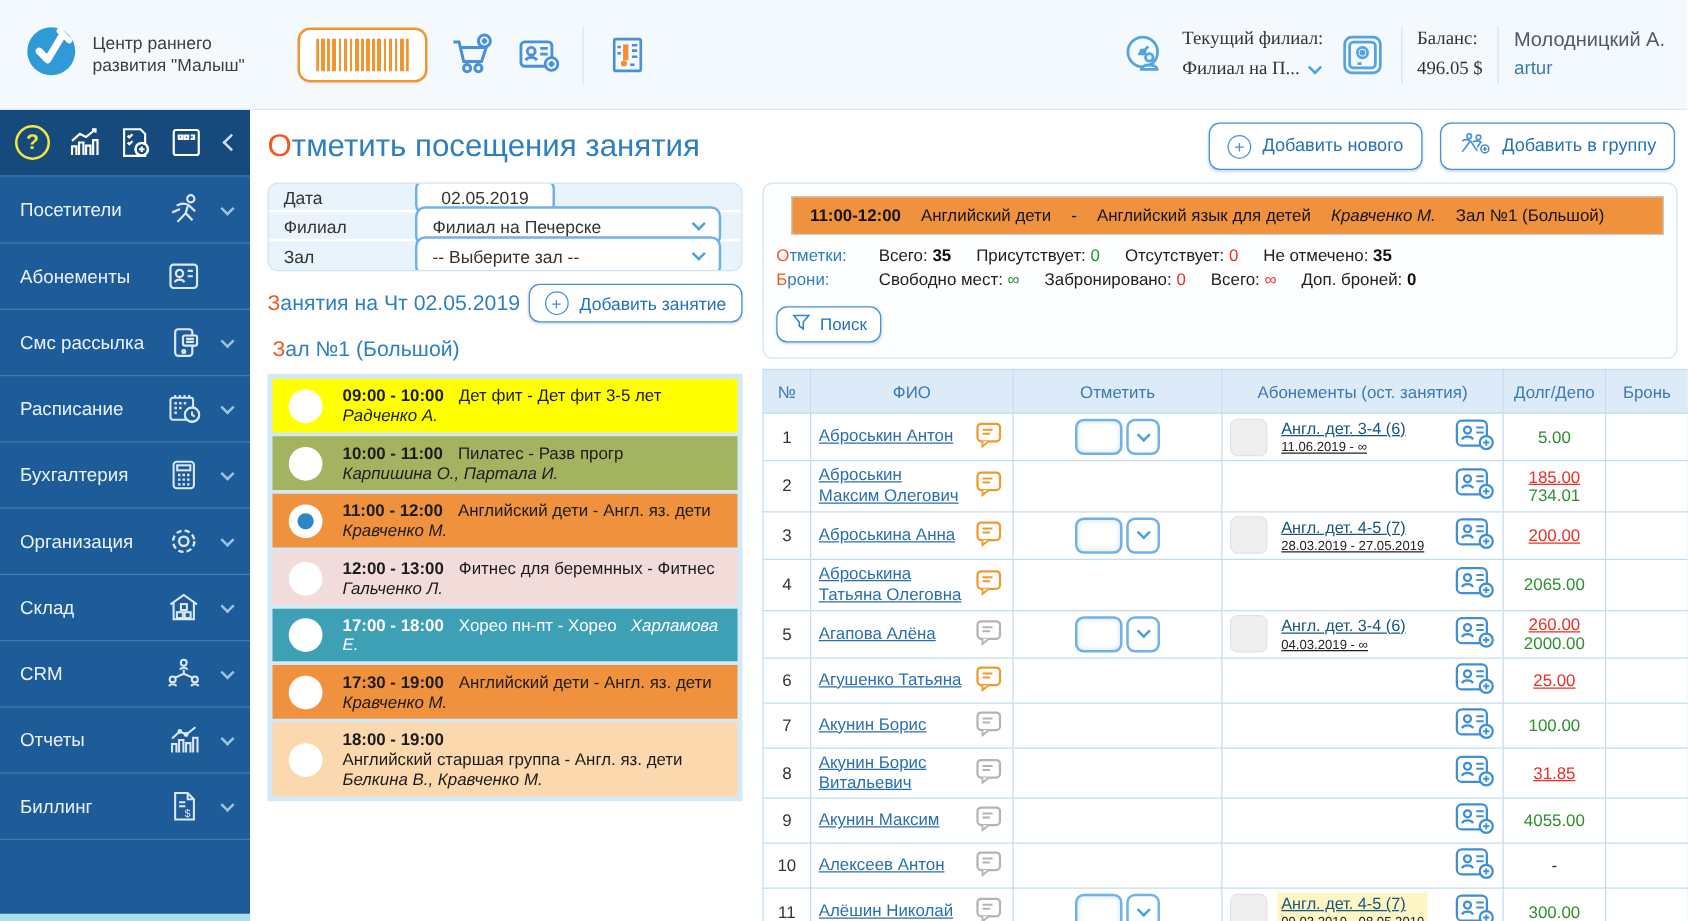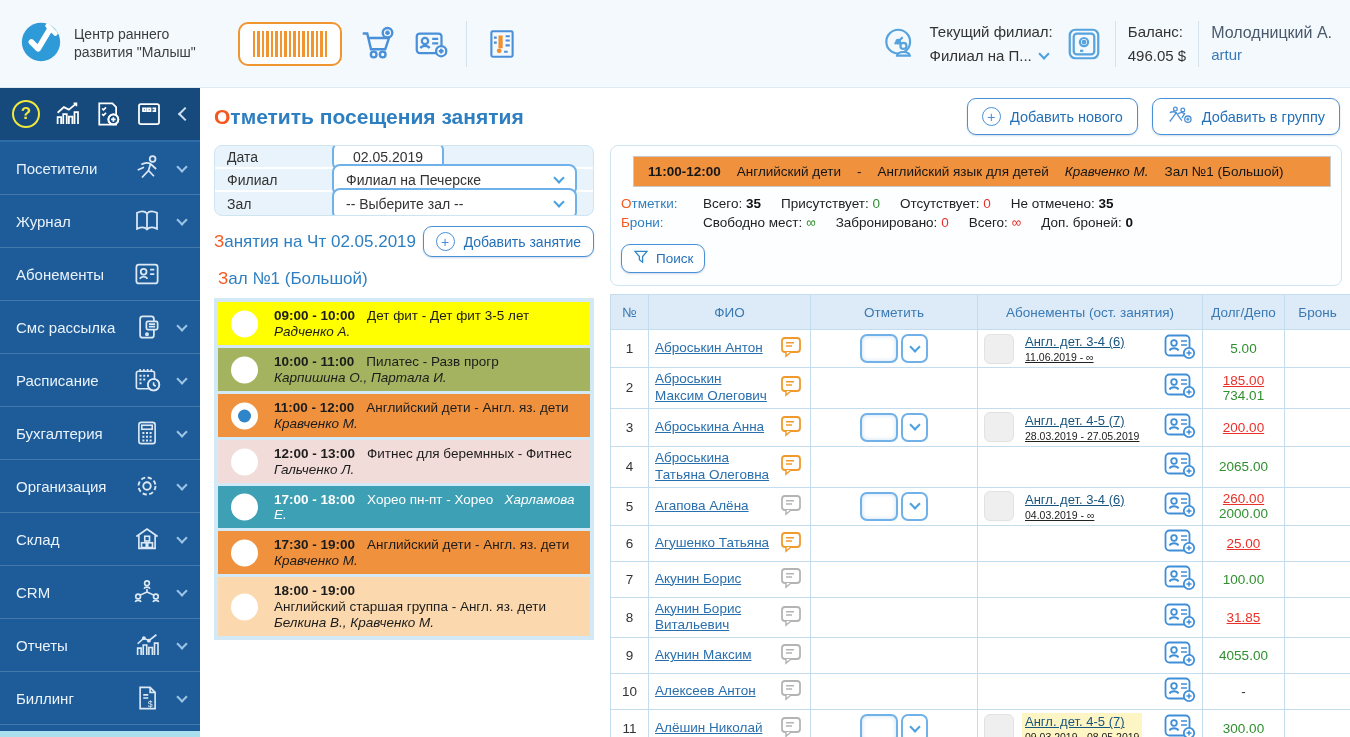--- a/index.html
+++ b/index.html
@@ -12,21 +12,21 @@
     display:flex; align-items:center; padding:0 18px; gap:16px; }
   .logo-wrap { display:flex; align-items:center; gap:10px; width:190px; }
   .org-name { font-size:14px; color:#3d3d3d; line-height:1.25; width:125px; }
   .barcode-btn { width:104px; height:44px; border:2px solid #f0952f; border-radius:10px;
     background:#fff; display:flex; align-items:center; justify-content:center; cursor:pointer; margin-left:14px;}
   .barcode { width:74px; height:26px;
     background:repeating-linear-gradient(90deg,#f0952f 0 2px,#fff 2px 4px, #f0952f 4px 7px, #fff 7px 9px); }
   .hicon { width:38px; height:38px; display:flex; align-items:center; justify-content:center; cursor:pointer; }
   .hdiv { width:1px; height:46px; background:#d7e3ec; }
   .branch-group { margin-left:auto; display:flex; align-items:center; gap:12px; }
-  .two-line { display:flex; flex-direction:column; gap:7px; font-size:15px; color:#333; }
+  .two-line { display:flex; flex-direction:column; gap:7px; font-size:15px; color:#333;font-family:Liberation Serif, serif; }
   .branch-sel { display:flex; align-items:center; gap:8px; cursor:pointer; }
   .chev-down { width:8px; height:8px; border-right:2px solid #4aa0e0; border-bottom:2px solid #4aa0e0;
     transform:rotate(45deg); margin-top:-4px; }
   .user-block { display:flex; flex-direction:column; gap:4px; cursor:pointer; }
   .user-name { font-size:16px; color:#4a5a6c; }
   .user-login { font-size:15px; color:#3a7ab8; }
 
   
   .body-row { flex:1; display:flex; min-height:0; }
 
@@ -45,21 +45,21 @@
   .mi-label { flex:1; font-size:15px; color:#eaf2fa; }
   .mi-icon { width:30px; height:30px; margin-right:16px; flex:0 0 30px; }
   .mi-chev { width:8px; height:8px; border-right:2px solid #9cc4e4; border-bottom:2px solid #9cc4e4;
     transform:rotate(45deg); margin:-3px 6px 0 0; }
   .mi-chev.none { visibility:hidden; }
   .bottom-strip { height:6px; background:#aadfee; }
 
   
   .main { flex:1; min-width:0; background:#fff; padding:8px 8px 0 14px; display:flex; flex-direction:column; }
   .title-row { display:flex; align-items:center; margin:2px 2px 10px 0; }
-  .page-title { font-size:21px; font-weight:bold; color:#2e7fc1; }
+  .page-title { font-size:25px; font-weight:normal; color:#2e7fc1; }
   .page-title::first-letter { color:#f4581d; }
   .actions { margin-left:auto; display:flex; gap:14px; }
   .btn { display:inline-flex; align-items:center; gap:9px; background:#fff; border:1px solid #4a90d9;
     border-radius:9px; padding:6px 14px; color:#2471b8; font-size:14.5px; cursor:pointer;
     box-shadow:0 1px 2px rgba(60,110,160,.25); white-space:nowrap; }
   .plus-circle { width:19px; height:19px; border:1.5px solid #4a90d9; border-radius:50%;
     display:flex; align-items:center; justify-content:center; font-size:14px; color:#4a90d9; line-height:1; }
 
   .columns { display:flex; gap:16px; flex:1; min-height:0; }
   .left-col { flex:0 0 380px; width:380px; }
@@ -258,28 +258,20 @@
       <div class="menu-item">
         <span class="mi-label">Посетители</span>
         <span class="mi-icon">
           <svg viewBox="0 0 24 24" fill="none" stroke="#dce9f5" stroke-width="1.4" width="30" height="30">
             <circle cx="16.5" cy="4.8" r="2.3"></circle>
             <path d="M7.5 9.2 Q11.5 6.8 15 8.8 L19.3 12.8 M14.8 8.8 L13.2 14 L8 19.6 M13.2 14 L17.6 18.6 M4.6 13.6 L9.6 11.4"></path>
           </svg></span>
         <span class="mi-chev"></span>
       </div>
       <div class="menu-item">
-        <span class="mi-label">Журнал</span>
-        <span class="mi-icon">
-          <svg viewBox="0 0 24 24" fill="none" stroke="#dce9f5" stroke-width="1.4" width="30" height="30">
-            <path d="M4 5.5 C8 3.6 10.8 4.6 12 6 C13.2 4.6 16 3.6 20 5.5 V18.3 C16 16.5 13.2 17.4 12 18.8 C10.8 17.4 8 16.5 4 18.3 Z M12 6 V18.8"></path>
-          </svg></span>
-        <span class="mi-chev"></span>
-      </div>
-      <div class="menu-item">
         <span class="mi-label">Абонементы</span>
         <span class="mi-icon">
           <svg viewBox="0 0 24 24" fill="none" stroke="#dce9f5" stroke-width="1.4" width="30" height="30">
             <rect x="3.5" y="4.5" width="17" height="15" rx="2"></rect>
             <circle cx="9.3" cy="10.2" r="2.3"></circle>
             <path d="M6.2 15.8 C7.4 13.6 11.2 13.6 12.4 15.8 M14.5 8.5 H17.8 M14.5 12 H17.8"></path>
           </svg></span>
         <span class="mi-chev none"></span>
       </div>
       <div class="menu-item">

